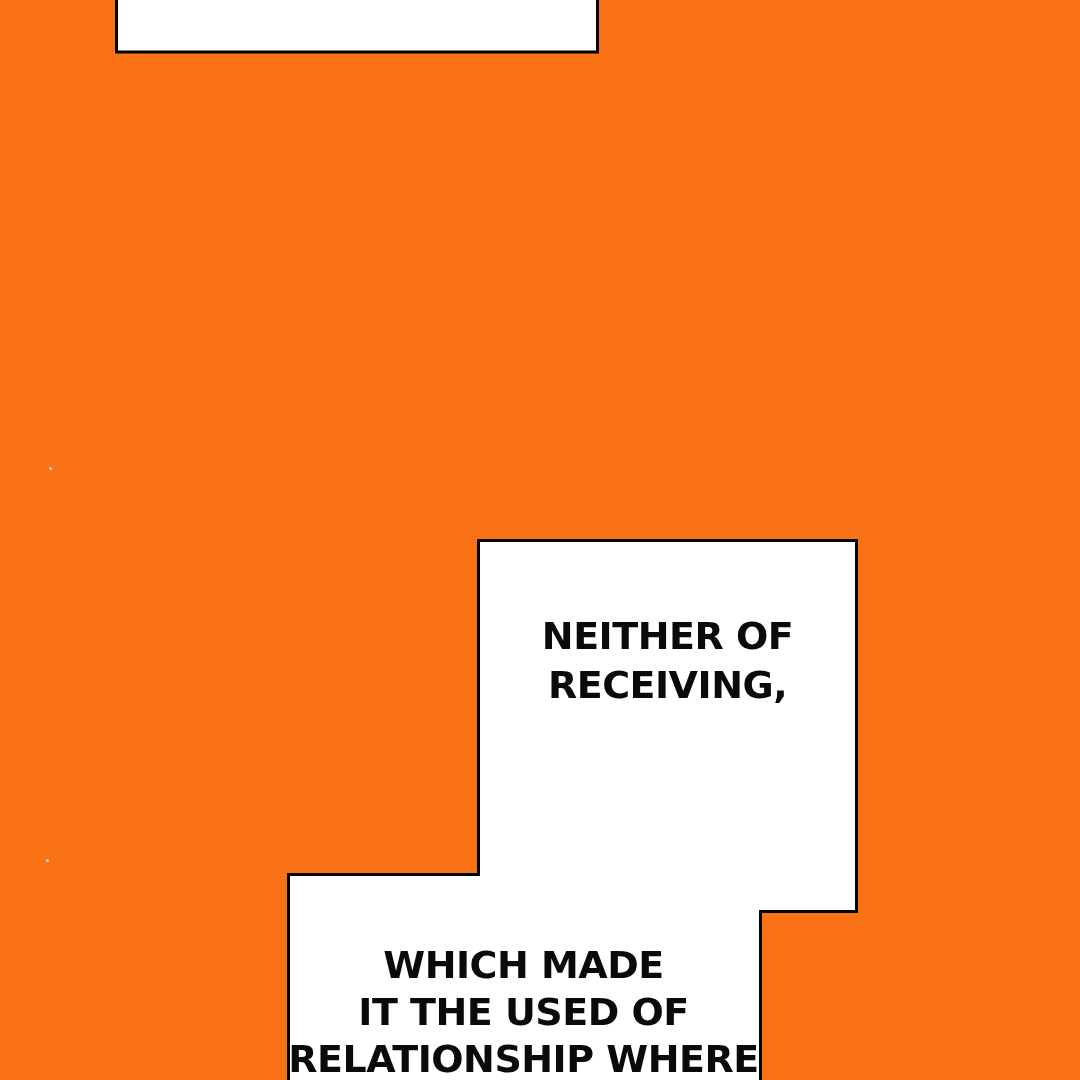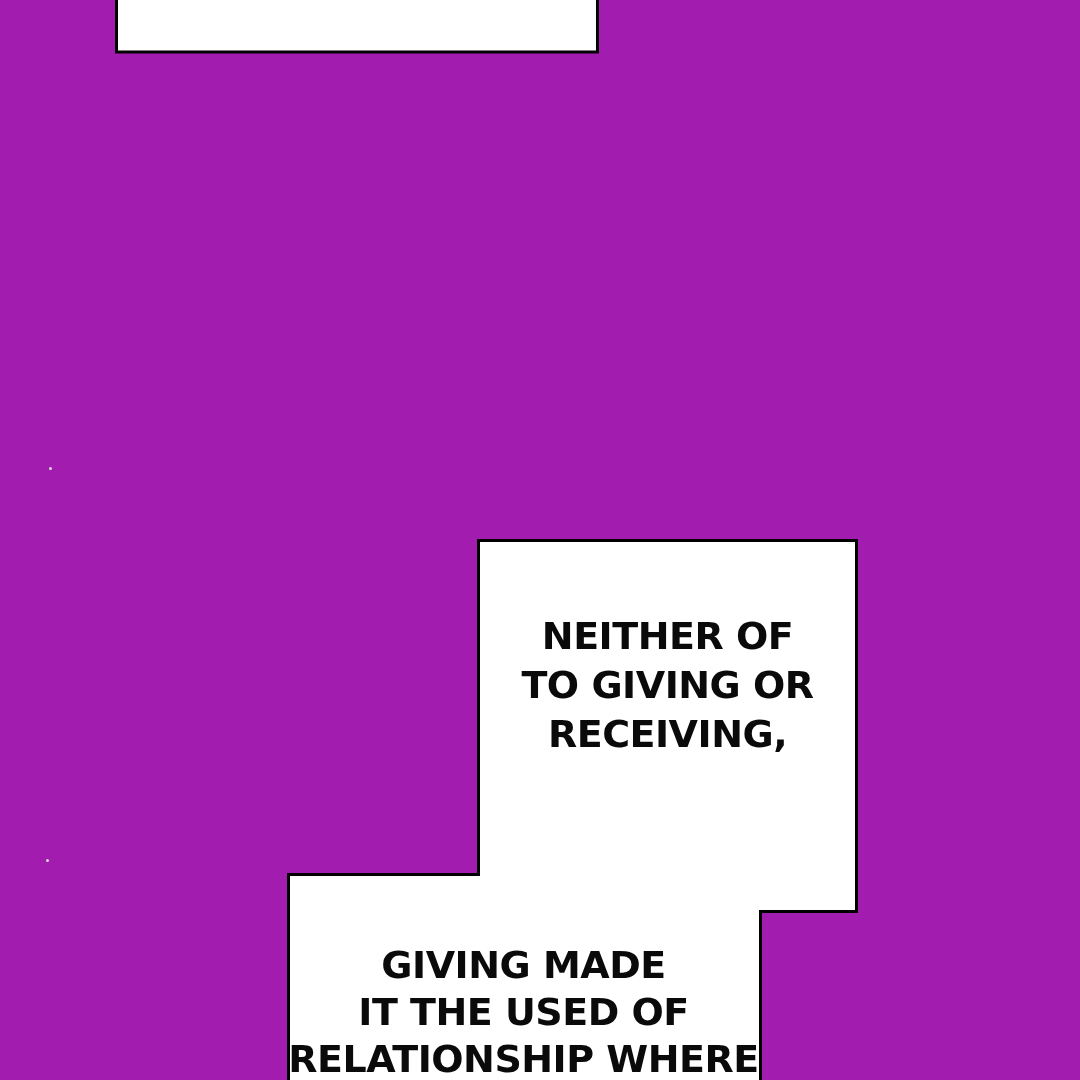--- a/index.html
+++ b/index.html
@@ -3,21 +3,21 @@
 <meta charset="utf-8">
 <style>
   html, body {
     margin: 0;
     padding: 0;
   }
   .page {
     position: relative;
     width: 1080px;
     height: 1080px;
-    background: #a21caf;
+    background: #f97316;
     overflow: hidden;
     font-family: "DejaVu Sans", sans-serif;
   }
   .linework {
     position: absolute;
     top: 0;
     left: 0;
     width: 1080px;
     height: 1080px;
     display: block;
@@ -70,26 +70,25 @@
              L 760.5 911.5
              L 760.5 1092
              L 288.5 1092
              L 288.5 874.5
              L 478.5 874.5
              Z" fill="#ffffff" stroke="#000000" stroke-width="3" stroke-linejoin="miter"></path>
   </svg>
 
   <div class="bubble-text upper">
     <div class="line">NEITHER OF</div>
-    <div class="line">TO GIVING OR</div>
     <div class="line">RECEIVING,</div>
   </div>
 
   <div class="bubble-text lower">
-    <div class="line">GIVING MADE</div>
+    <div class="line">WHICH MADE</div>
     <div class="line">IT THE USED OF</div>
     <div class="line">RELATIONSHIP WHERE</div>
   </div>
 
   <div class="noise-dot noise-1"></div>
   <div class="noise-dot noise-2"></div>
 
 </div>
 
 </body></html>

